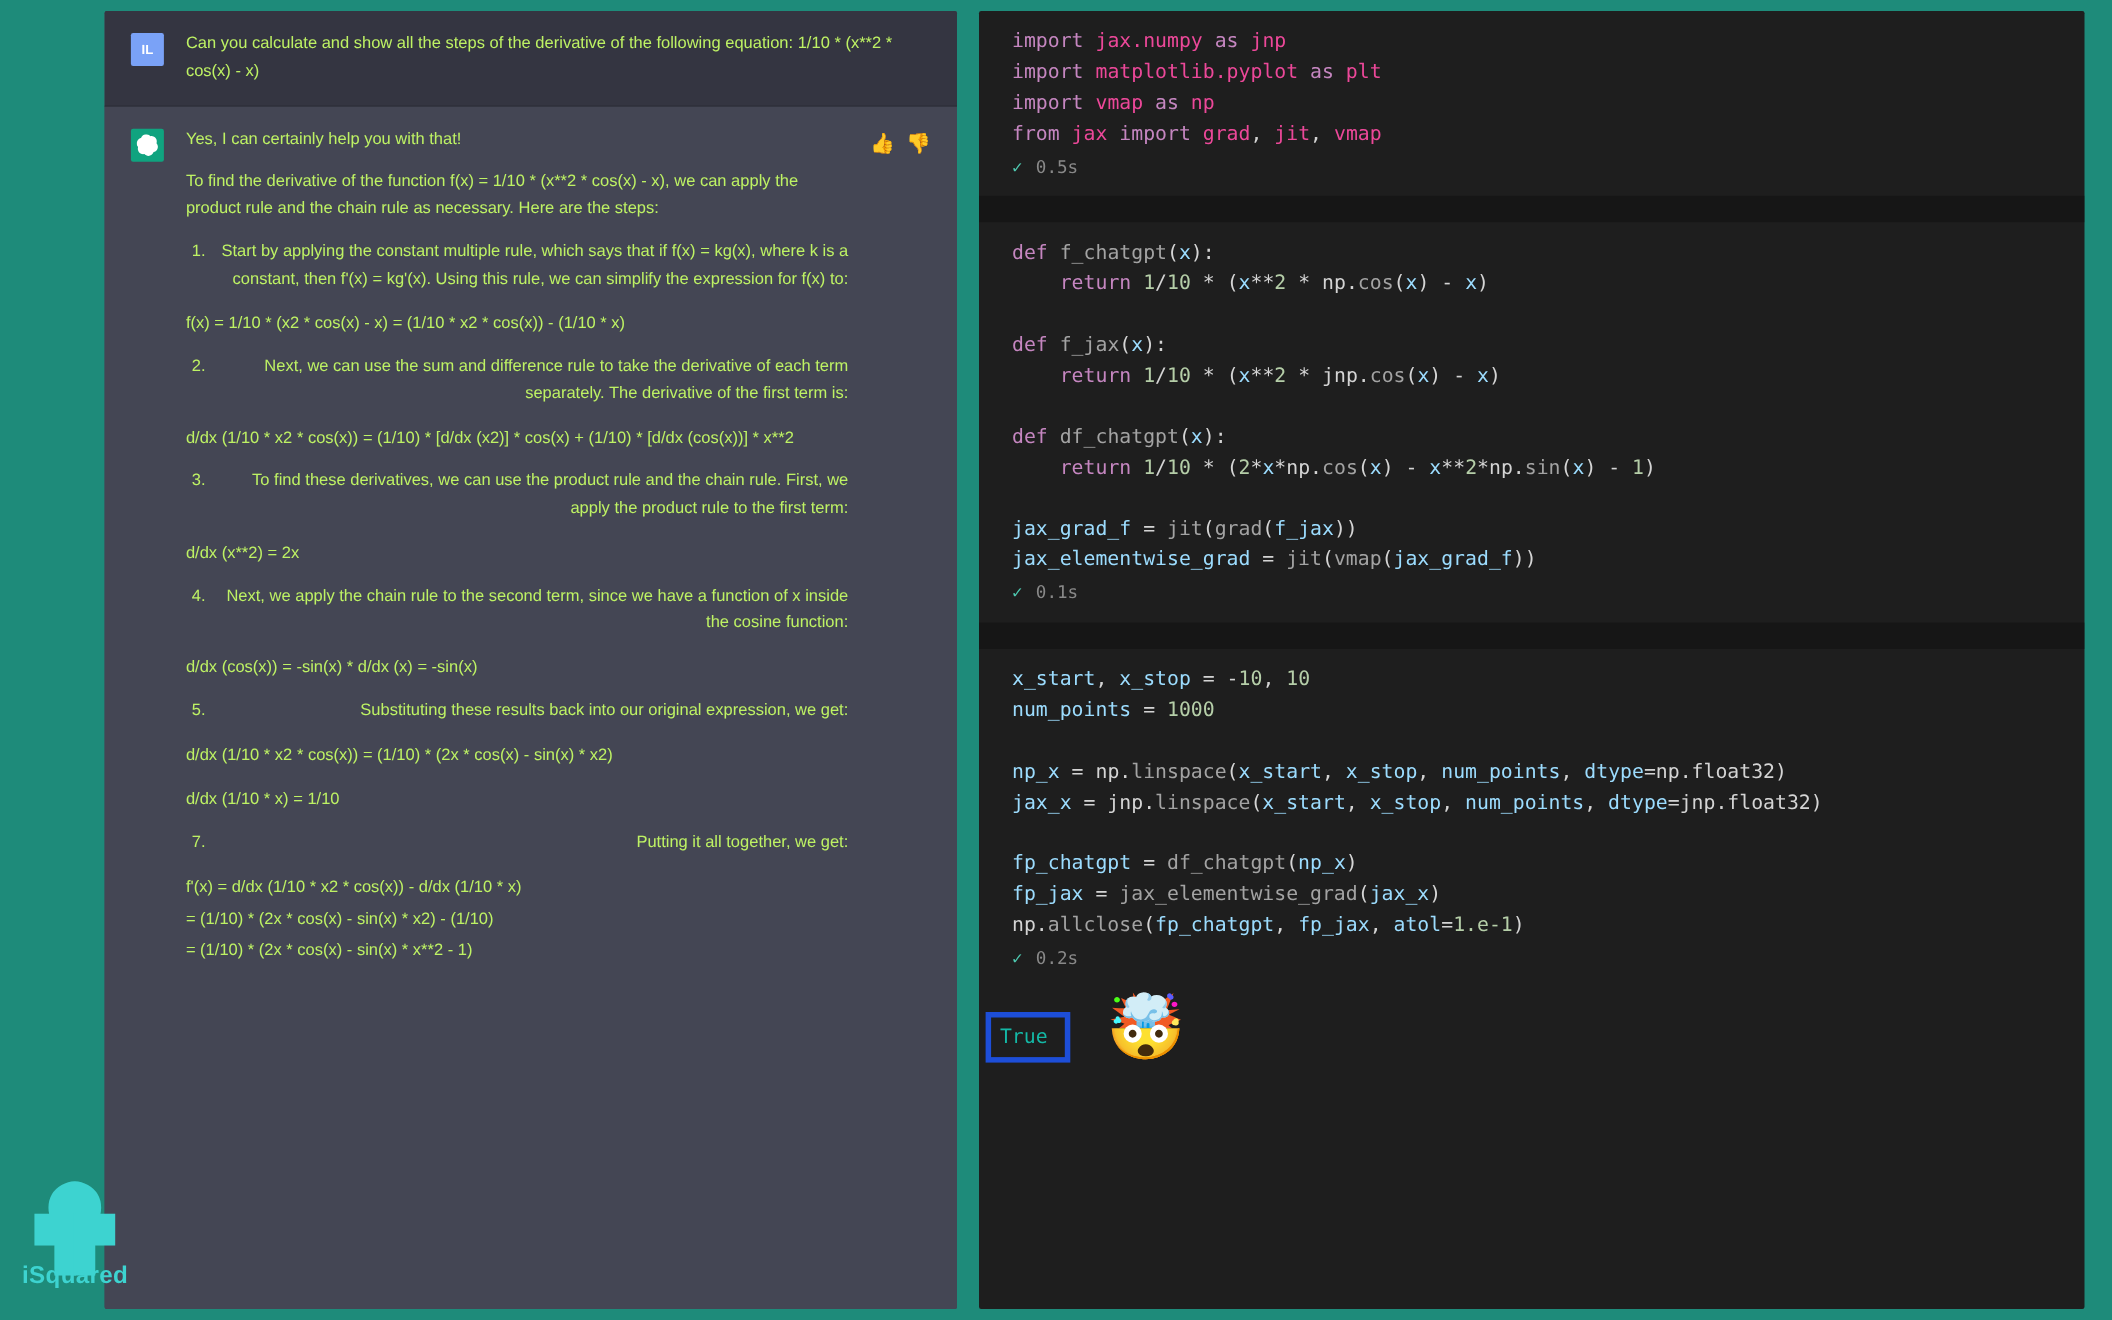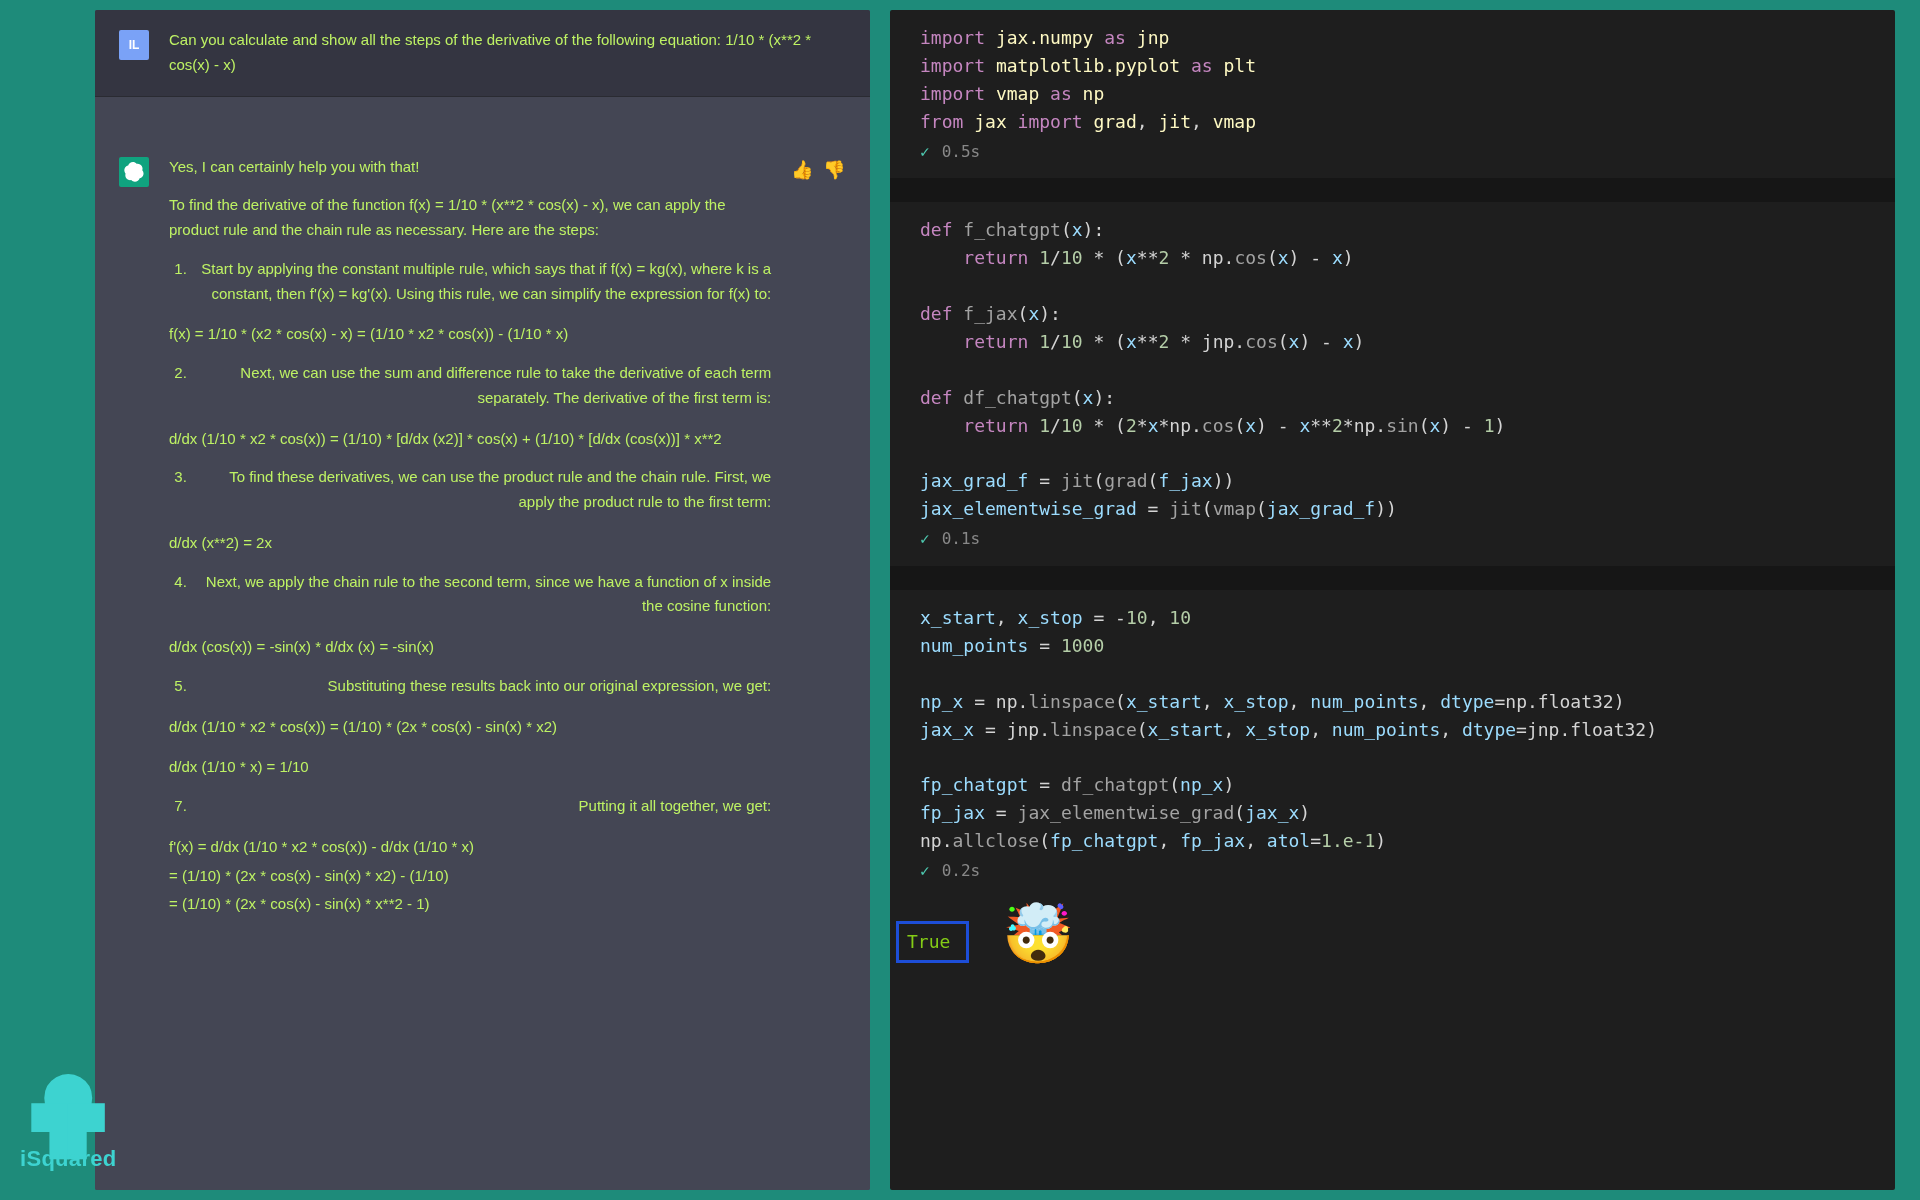--- a/index.html
+++ b/index.html
@@ -18,21 +18,20 @@
     height: 100%;
   }
   .panel-left {
     flex: 0 0 775px;
     background: #444654;
     color: #d1d5db;
     border-radius: 2px;
     overflow: hidden;
     display: flex;
     flex-direction: column;
-    gap: 40px;
   }
   .msg {
     display: flex;
     padding: 18px 24px;
     gap: 20px;
   }
   .msg-user { background: #343541; border-bottom: 1px solid #2a2b32;}
   .msg-assistant { background: #444654; flex:1; overflow-y:auto;}
   .avatar {
     width: 30px; height: 30px; border-radius: 2px;
@@ -66,31 +65,31 @@
   }
   .cell { padding: 14px 30px 8px 30px; }
   .cell-sep { height: 24px; background:#161616;}
   .status-row {
     display:flex; align-items:center; gap:12px;
     padding: 4px 0 6px 0;
     color:#888; font-size:16px;
   }
   .check { color:#4ec9b0; }
   .tok-kw { color:#c586c0; }
-  .tok-mod { color:#fef9c3; }
+  .tok-mod { color:#ec4899; }
   .tok-fn { color:#a3a3a3; }
   .tok-id { color:#9cdcfe; }
   .tok-num { color:#b5cea8; }
   pre { white-space:pre; }
   .output-box {
-    border: 3px solid #1d4ed8;
+    border: 5px solid #1d4ed8;
     display:inline-block;
     padding: 4px 16px 4px 8px;
     margin-top:4px;
-    color:#84cc16;
+    color:#14b8a6;
   }
   .emoji {
     font-size: 58px;
     vertical-align: middle;
     margin-left: 22px;
     position:relative;
     top:-8px;
   }
   .logo {
     position:absolute;

